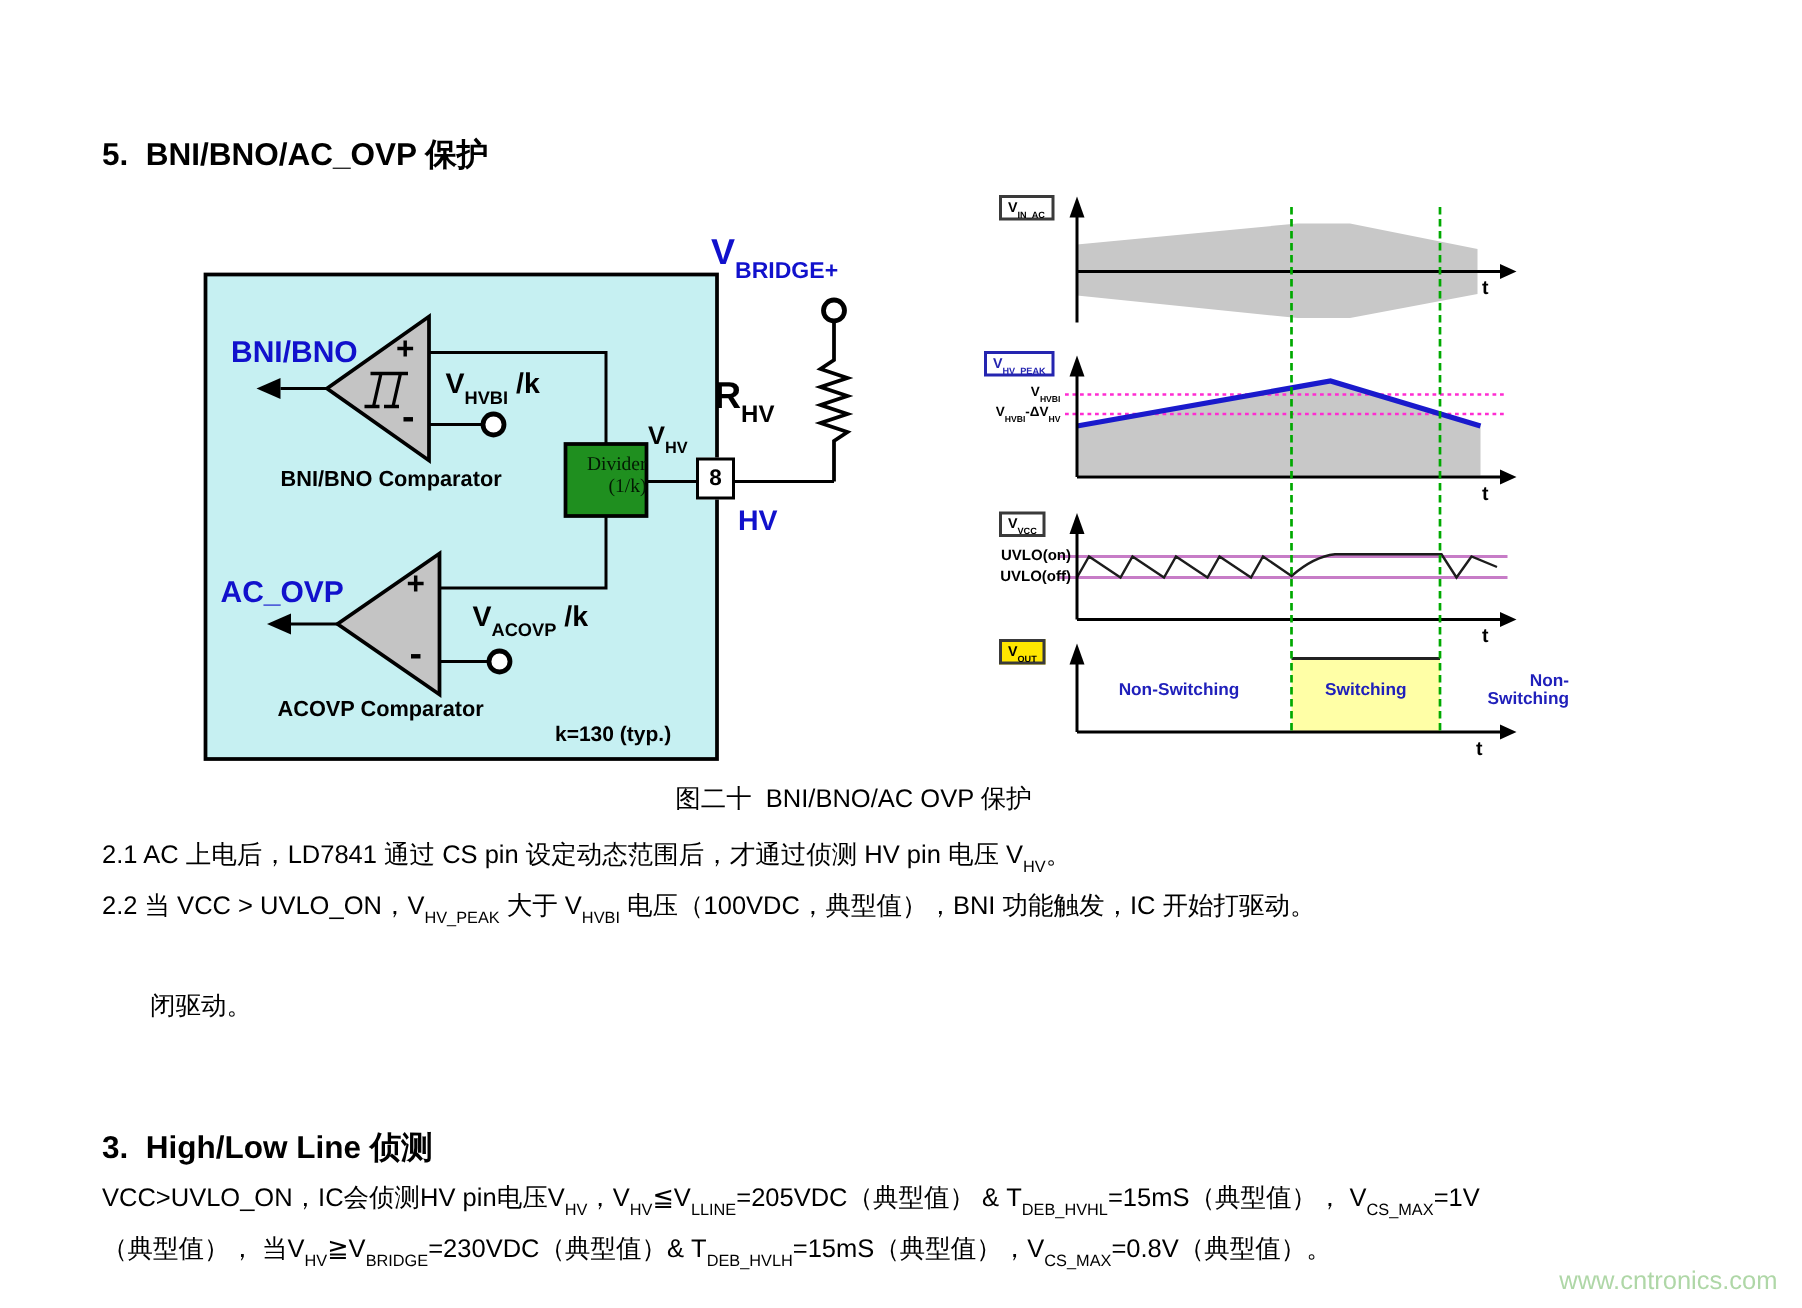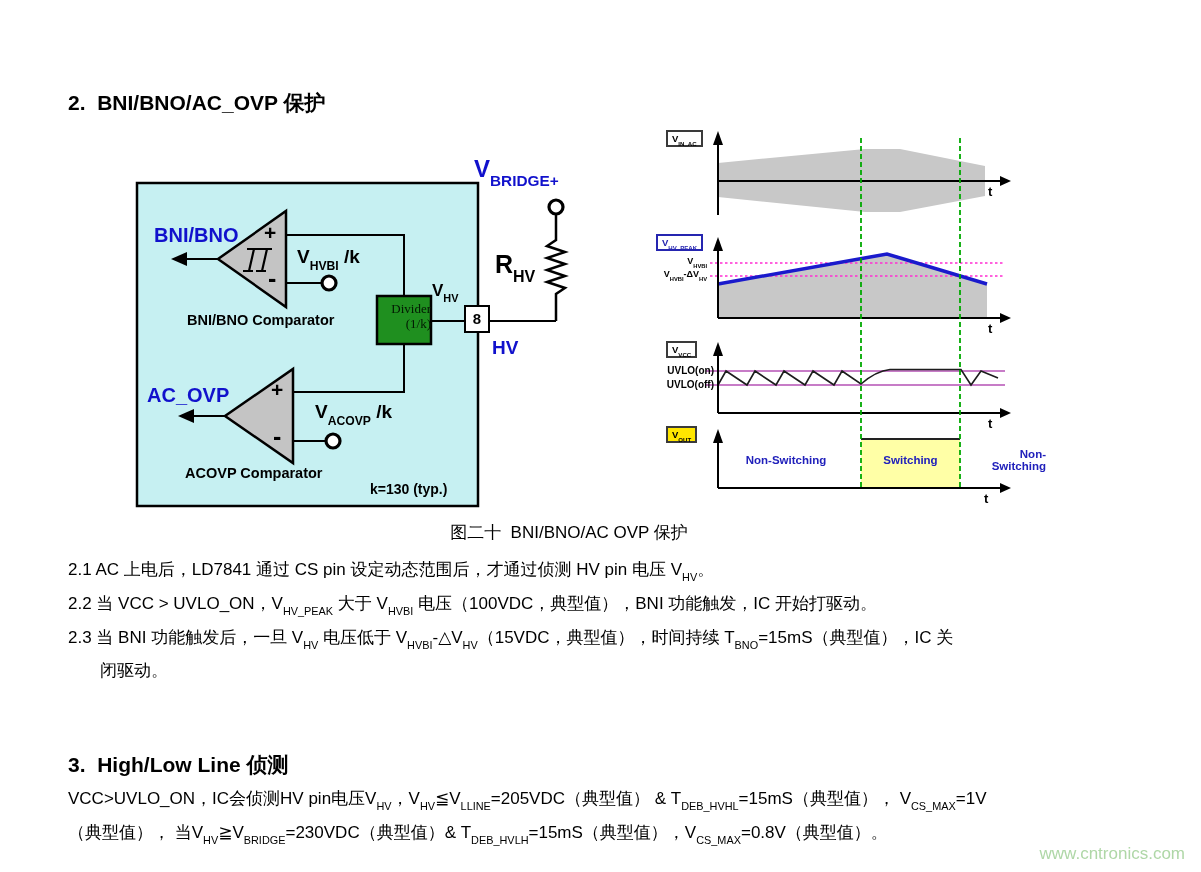--- a/index.html
+++ b/index.html
@@ -27,21 +27,21 @@
   .pin-box{position:absolute;left:464px;top:305px;width:26px;height:28px;background:#fff;
         border:2.5px solid #000;box-sizing:border-box;text-align:center;
         font-size:15px;font-weight:bold;line-height:23px;}
   .watermark{position:absolute;right:16px;top:844px;font-size:17px;color:#afd7a7;}
 </style>
 </head>
 <body>
 
 <div class="page">
 
-  <div class="abs h2" style="left:68px;top:89px;">2.  BNI/BNO/AC_OVP 保护</div>
+  <div class="abs h2" style="left:68px;top:89px;">5.  BNI/BNO/AC_OVP 保护</div>
 
   <svg class="abs" style="left:0;top:0;" width="1201" height="560" viewBox="0 0 1201 560">
 
     <rect x="137" y="183" width="341" height="323" fill="#c6f0f2" stroke="#000" stroke-width="2.5"></rect>
 
     <g stroke="#000" stroke-width="2" fill="none">
       <path d="M286,235 H404 V296"></path>
       <path d="M286,283 H321"></path>
       <path d="M218,259 H187"></path>
       <path d="M404,344 V392 H293"></path>
@@ -127,21 +127,21 @@
 
   <div class="divider-box">
     <div>Divider</div>
     <div>(1/k)</div>
   </div>
 
   <div class="abs" style="left:432px;top:281px;font-size:17px;font-weight:bold;"><span>V</span><sub>HV</sub></div>
   <div class="pin-box">8</div>
   <div class="abs blue" style="left:492px;top:337px;font-size:19px;font-weight:bold;">HV</div>
   <div class="abs blue" style="left:474px;top:155px;font-size:24px;font-weight:bold;text-align:right;"><span>V</span><sub>BRIDGE+</sub></div>
-  <div class="abs" style="left:476px;top:250px;font-size:25px;font-weight:bold;margin-left:19px;"><span>R</span><sub>HV</sub></div>
+  <div class="abs" style="left:476px;top:250px;font-size:25px;font-weight:bold;"><span>R</span><sub>HV</sub></div>
 
   <div class="wbox" style="left:666px;top:130px;"><span>V</span><sub>IN_AC</sub></div>
   <div class="wbox wbox-blue" style="left:656px;top:234px;"><span>V</span><sub>HV_PEAK</sub></div>
   <div class="wbox" style="left:666px;top:341px;"><span>V</span><sub>VCC</sub></div>
   <div class="wbox wbox-yellow" style="left:666px;top:426px;"><span>V</span><sub>OUT</sub></div>
 
   <div class="wref" style="right:494px;top:256px;"><span>V</span><sub>HVBI</sub></div>
   <div class="wref" style="right:494px;top:269px;"><span>V</span><sub>HVBI</sub><span>-ΔV</span><sub>HV</sub></div>
   <div class="wref" style="right:487px;top:365px;font-size:10px;">UVLO(on)</div>
   <div class="wref" style="right:487px;top:379px;font-size:10px;">UVLO(off)</div>
@@ -155,21 +155,20 @@
   <div class="region" style="left:861px;top:454px;width:99px;">Switching</div>
   <div class="region" style="left:966px;top:448px;width:80px;text-align:right;line-height:12px;">
     <div>Non-</div>
     <div>Switching</div>
   </div>
 
   <div class="abs caption" style="left:0;top:521px;width:1138px;text-align:center;">图二十  BNI/BNO/AC OVP 保护</div>
 
   <div class="abs body-line" style="left:68px;top:555px;"><span>2.1 AC 上电后，LD7841 通过 CS pin 设定动态范围后，才通过侦测 HV pin 电压 V</span><sub>HV</sub><span>。</span></div>
   <div class="abs body-line" style="left:68px;top:589px;"><span>2.2 当 VCC &gt; UVLO_ON，V</span><sub>HV_PEAK</sub><span> 大于 V</span><sub>HVBI</sub><span> 电压（100VDC，典型值），BNI 功能触发，IC 开始打驱动。</span></div>
-  <div class="abs body-line" style="left:68px;top:623px;"><span>2.3 当 BNI 功能触发后，一旦 V</span><sub>HV</sub><span> 电压低于 V</span><sub>HVBI</sub><span>-△V</span><sub>HV</sub><span>（15VDC，典型值），时间持续 T</span><sub>BNO</sub><span>=15mS（典型值），IC 关</span></div>
   <div class="abs body-line" style="left:100px;top:656px;"><span>闭驱动。</span></div>
 
   <div class="abs h2" style="left:68px;top:751px;">3.  High/Low Line 侦测</div>
   <div class="abs body-line" style="left:68px;top:784px;"><span>VCC&gt;UVLO_ON，IC会侦测HV pin电压V</span><sub>HV</sub><span>，V</span><sub>HV</sub><span>≦V</span><sub>LLINE</sub><span>=205VDC（典型值） &amp; T</span><sub>DEB_HVHL</sub><span>=15mS（典型值）， V</span><sub>CS_MAX</sub><span>=1V</span></div>
   <div class="abs body-line" style="left:68px;top:818px;"><span>（典型值）， 当V</span><sub>HV</sub><span>≧V</span><sub>BRIDGE</sub><span>=230VDC（典型值）&amp; T</span><sub>DEB_HVLH</sub><span>=15mS（典型值），V</span><sub>CS_MAX</sub><span>=0.8V（典型值）。</span></div>
 
   <div class="watermark">www.cntronics.com</div>
 </div>
 
 </body></html>

